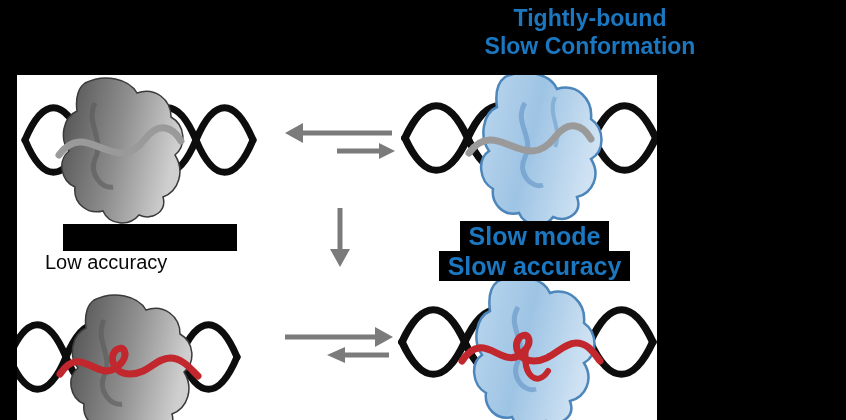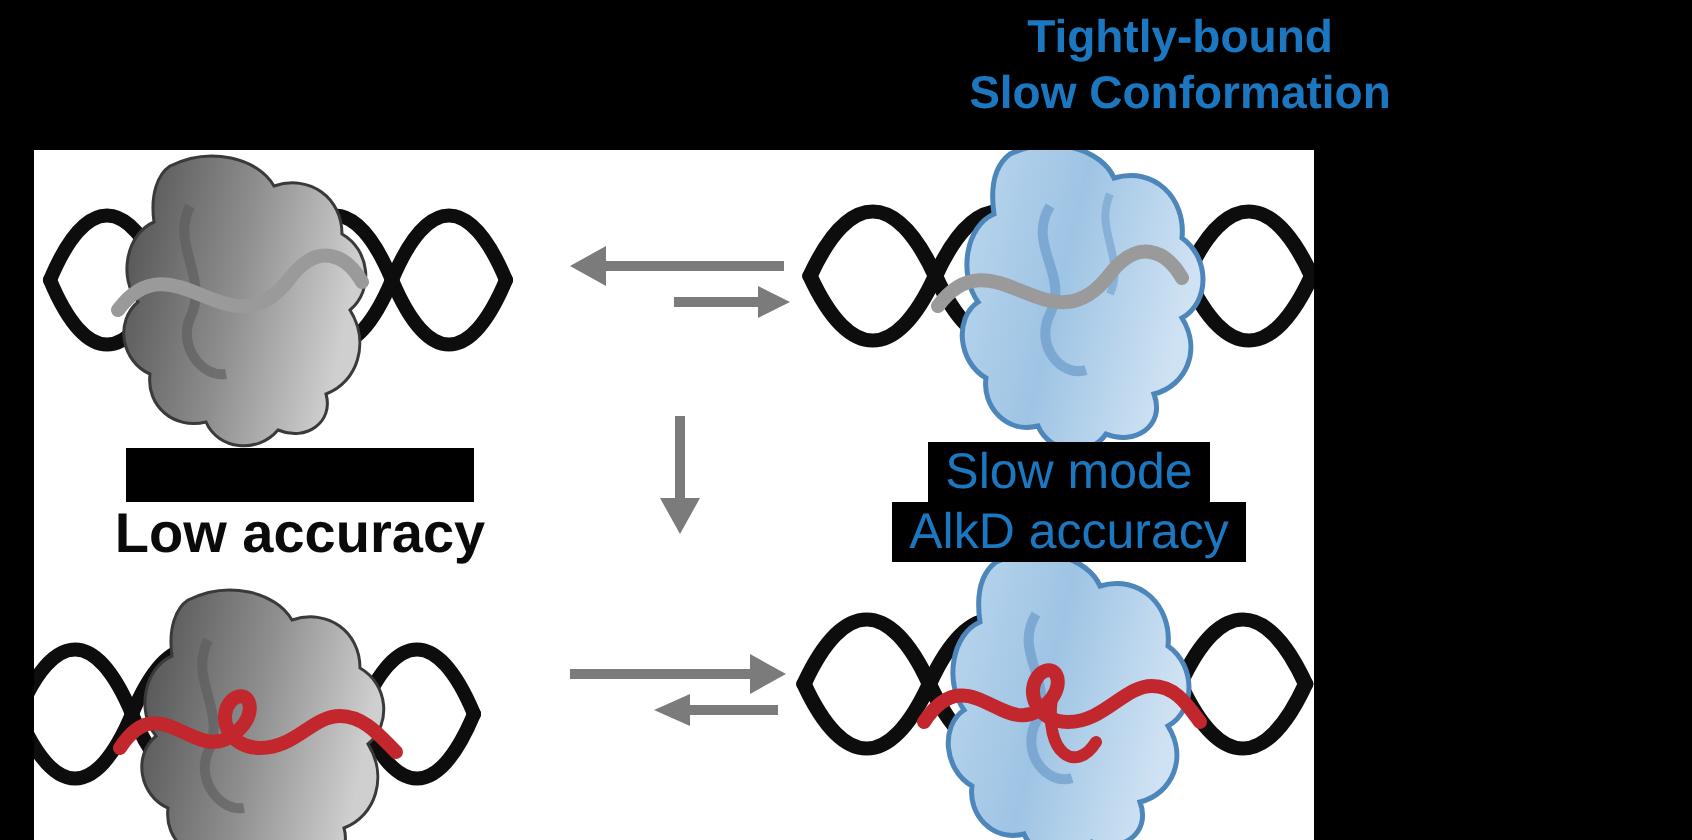--- a/index.html
+++ b/index.html
@@ -17,27 +17,27 @@
   #figure svg{position:absolute;left:0;top:0;}
   .stranded{fill:none;stroke:#0d0d0d;stroke-width:7;stroke-linecap:round;}
   .inner-gray{fill:none;stroke:#9a9a9a;stroke-width:7;stroke-linecap:round;}
   .inner-red{fill:none;stroke:#c1272d;stroke-width:7;stroke-linecap:round;}
   .arrow{stroke:#7b7b7b;stroke-width:5;}
   .arrow-head{fill:#7b7b7b;stroke:none;}
   .left-box{
     position:absolute;left:46px;top:149px;width:174px;height:27px;background:#000;
   }
   .left-text{
-    position:absolute;left:28px;top:176px;width:210px;text-align:center;
-    color:#0a0a0a;font-size:28px;font-weight:700;white-space:nowrap;
+    position:absolute;left:28px;top:176px;width:210px;text-align:left;
+    color:#0a0a0a;font-size:20px;font-weight:400;white-space:nowrap;
   }
   .right-labels{position:absolute;left:390px;top:146px;width:255px;}
   .blue-tag{
     display:table;margin:0 auto;background:#000;color:#1b77c0;
-    font-weight:normal;font-size:25px;height:30px;line-height:30px;
+    font-weight:bold;font-size:25px;height:30px;line-height:30px;
     padding:0 9px;white-space:nowrap;
   }
 </style>
 </head>
 <body>
 
 <div id="slide">
 
   <div id="title">
     <span style="display:block">Tightly-bound</span>
@@ -119,17 +119,17 @@
           <path d="M94,52 C90,80 106,90 116,74" fill="none" stroke="#c1272d" stroke-width="6" stroke-linecap="round"></path>
         </g>
       </g>
     </svg>
 
     <div class="left-box"></div>
     <div class="left-text">Low accuracy</div>
 
     <div class="right-labels">
       <div class="blue-tag">Slow mode</div>
-      <div class="blue-tag">AlkD accuracy</div>
+      <div class="blue-tag">Slow accuracy</div>
     </div>
   </div>
 
 </div>
 
 </body></html>

